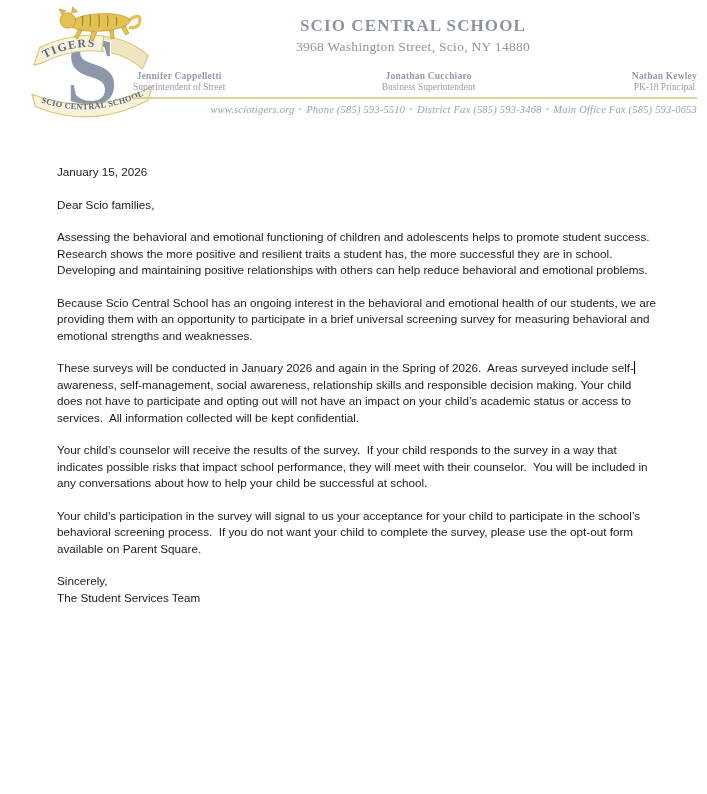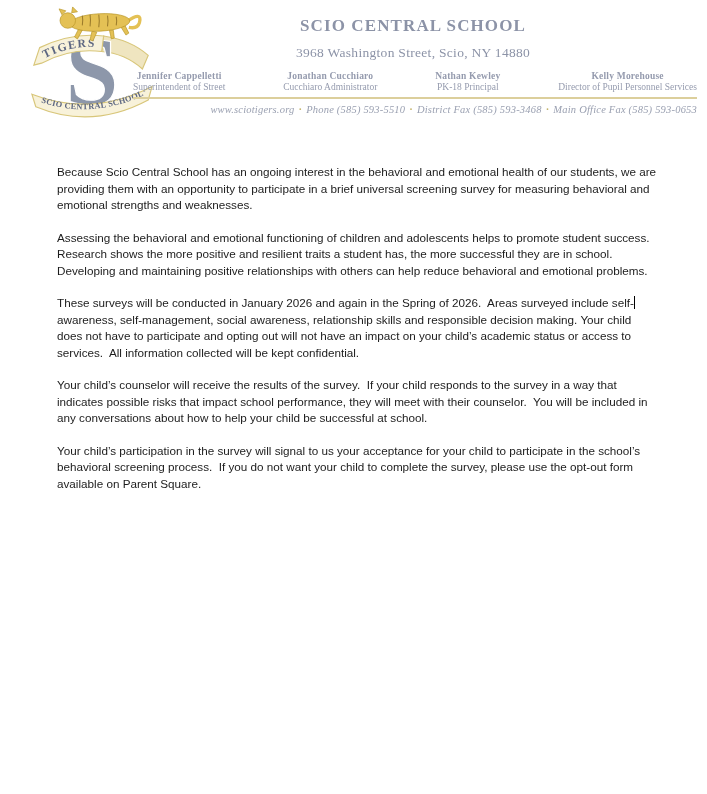--- a/index.html
+++ b/index.html
@@ -28,21 +28,21 @@
     color: #8c93a7;
     font-family: "Liberation Serif", serif;
   }
   .school-name {
     font-size: 17px;
     font-weight: bold;
     letter-spacing: 1.1px;
   }
   .school-address {
     font-size: 13.5px;
-    margin-top: 9px;
+    margin-top: 3px;
     letter-spacing: 0.3px;
   }
   .staff-row {
     position: absolute;
     top: 71px;
     left: 133px;
     width: 564px;
     display: flex;
     justify-content: space-between;
     color: #959bae;
@@ -159,40 +159,39 @@
       <div class="school-address">3968 Washington Street, Scio, NY 14880</div>
     </div>
 
     <div class="staff-row">
       <div class="staff-member">
         <div class="staff-name">Jennifer Cappelletti</div>
         <div class="staff-title">Superintendent of Street</div>
       </div>
       <div class="staff-member">
         <div class="staff-name">Jonathan Cucchiaro</div>
-        <div class="staff-title">Cucchiaro Administrator</div>
+        <div class="staff-title">Business Superintendent</div>
       </div>
       <div class="staff-member">
         <div class="staff-name">Nathan Kewley</div>
         <div class="staff-title">PK-18 Principal</div>
-      </div>
-      <div class="staff-member">
-        <div class="staff-name">Kelly Morehouse</div>
-        <div class="staff-title">Director of Pupil Personnel Services</div>
       </div>
     </div>
 
     <div class="header-rule"></div>
 
     <div class="contact-line">
       <span>www.sciotigers.org</span><span class="dot">·</span><span>Phone (585) 593-5510</span><span class="dot">·</span><span>District Fax (585) 593-3468</span><span class="dot">·</span><span>Main Office Fax (585) 593-0653</span>
     </div>
   </div>
 
   <div class="letter-body">
+    <p class="para">January 15, 2026</p>
+    <p class="para">Dear Scio families,</p>
+    <p class="para">Assessing the behavioral and emotional functioning of children and adolescents helps to promote student success.  Research shows the more positive and resilient traits a student has, the more successful they are in school.  Developing and maintaining positive relationships with others can help reduce behavioral and emotional problems.</p>
     <p class="para">Because Scio Central School has an ongoing interest in the behavioral and emotional health of our students, we are providing them with an opportunity to participate in a brief universal screening survey for measuring behavioral and emotional strengths and weaknesses.</p>
-    <p class="para">Assessing the behavioral and emotional functioning of children and adolescents helps to promote student success.  Research shows the more positive and resilient traits a student has, the more successful they are in school.  Developing and maintaining positive relationships with others can help reduce behavioral and emotional problems.</p>
     <p class="para"><span>These surveys will be conducted in January 2026 and again in the Spring of 2026.  Areas surveyed include self-</span><span class="caret"></span><span>awareness, self-management, social awareness, relationship skills and responsible decision making. Your child does not have to participate and opting out will not have an impact on your child’s academic status or access to services.  All information collected will be kept confidential.</span></p>
     <p class="para">Your child’s counselor will receive the results of the survey.  If your child responds to the survey in a way that indicates possible risks that impact school performance, they will meet with their counselor.  You will be included in any conversations about how to help your child be successful at school.</p>
     <p class="para">Your child’s participation in the survey will signal to us your acceptance for your child to participate in the school’s behavioral screening process.  If you do not want your child to complete the survey, please use the opt-out form available on Parent Square.</p>
+    <p class="para"><span>Sincerely,</span><br><span>The Student Services Team</span></p>
   </div>
 
 </div>
 
 </body></html>

